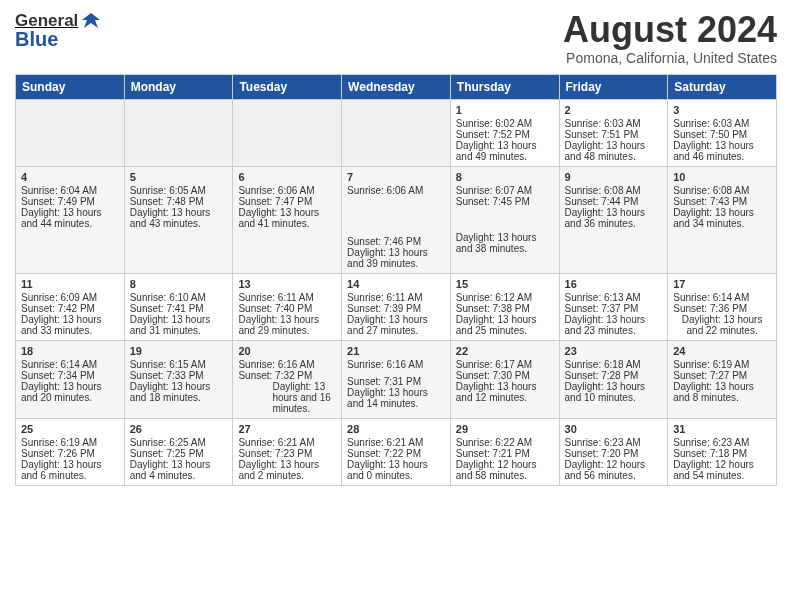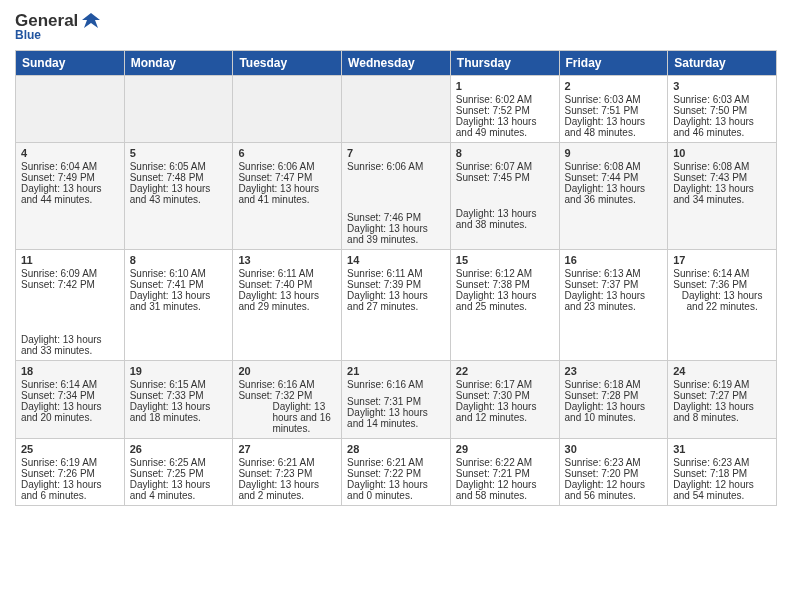--- a/index.html
+++ b/index.html
@@ -68,27 +68,31 @@
     }
     .empty-cell {
       background: #f0f0f0 !important;
     }
   </style>
 </head>
 <body>
 
 <div class="header-area">
   <div class="logo">
-    <div style="display:flex;align-items:center;gap:2px;">
+    <div style="display:flex;align-items:center;gap:2px;text-decoration:underline;">
       <span style="font-size:17px;font-weight:bold;color:#333;">General</span>
       <svg width="22" height="22" viewBox="0 0 22 22">
         <polygon points="11,3 20,10 15,10 18,18 11,13 4,18 7,10 2,10" fill="#2255a0"></polygon>
       </svg>
     </div>
-    <span style="font-size:12px;font-weight:bold;color:#2255a0;margin-top:-4px;">Blue</span>
+    <span style="font-size:20px;font-weight:bold;color:#2255a0;margin-top:-4px;">Blue</span>
+  </div>
+  <div class="title-area">
+    <div class="month-title">August 2024</div>
+    <div class="location-title">Pomona, California, United States</div>
   </div>
 </div>
 
 <table class="calendar">
   <thead>
     <tr>
     <th>Sunday</th>
         <th>Monday</th>
         <th>Tuesday</th>
         <th>Wednesday</th>
@@ -164,21 +168,21 @@
           <span style="display: block;">Sunrise: 6:08 AM</span>
           <span style="display: block;">Sunset: 7:43 PM</span>
           <span style="display: block;">Daylight: 13 hours and 34 minutes.</span>
         </td>
       </tr>
       <tr>
         <td>
           <span class="day-number">11</span>
           <span style="display: block;">Sunrise: 6:09 AM</span>
           <span style="display: block;">Sunset: 7:42 PM</span>
-          <span style="display: block; margin-top: 44px;">Daylight: 13 hours and 33 minutes.</span>
+          <span style="display: block;">Daylight: 13 hours and 33 minutes.</span>
         </td>
         <td>
           <span class="day-number">8</span>
           <span style="display: block;">Sunrise: 6:10 AM</span>
           <span style="display: block;">Sunset: 7:41 PM</span>
           <span style="display: block;">Daylight: 13 hours and 31 minutes.</span>
         </td>
         <td>
           <span class="day-number">13</span>
           <span style="display: block;">Sunrise: 6:11 AM</span>

